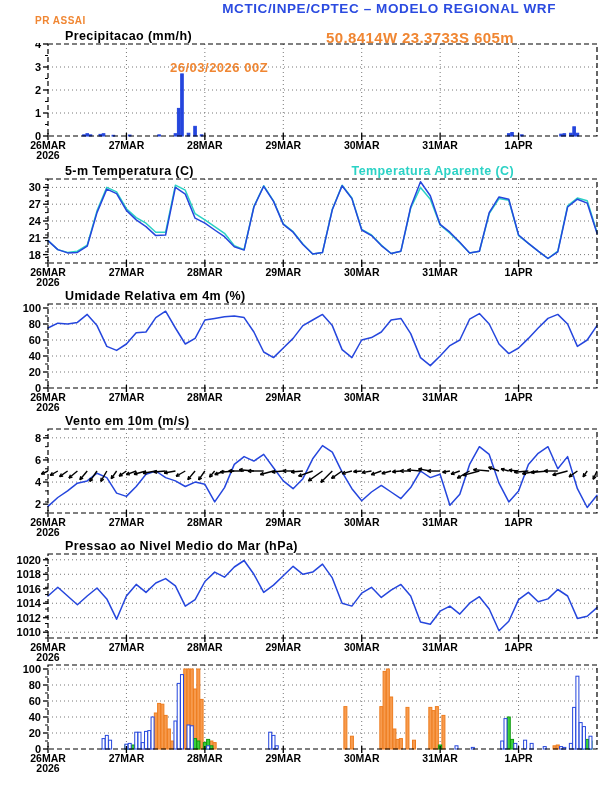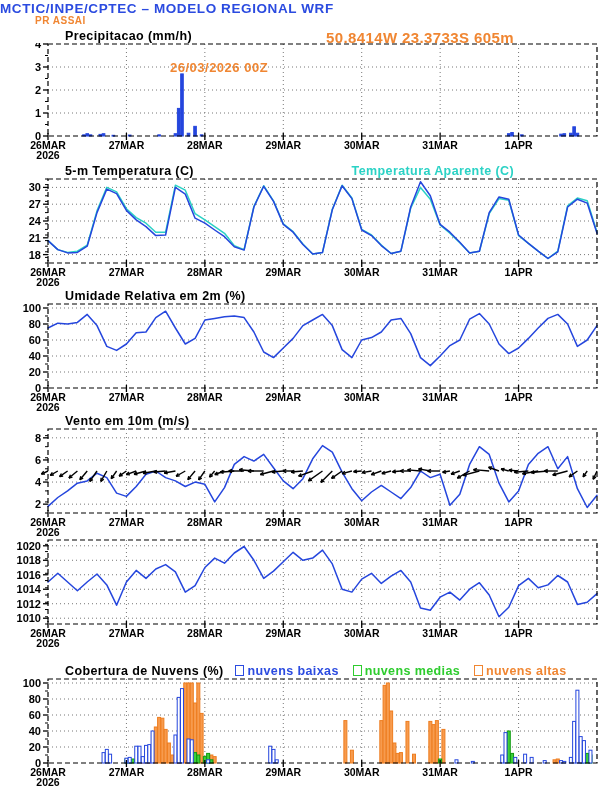--- a/index.html
+++ b/index.html
@@ -1,18 +1,18 @@
 <!DOCTYPE html>
 <html><head>
 <meta charset="utf-8">
 <style>
   html,body{margin:0;padding:0;background:#ffffff;}
   #page{position:relative;width:612px;height:792px;background:#fff;overflow:hidden;
         font-family:"Liberation Sans",sans-serif;font-weight:bold;}
-  .hdr-line1{position:absolute;top:1px;left:0;width:556px;text-align:left;
+  .hdr-line1{position:absolute;top:1px;left:0;width:556px;text-align:right;
              font-size:13.5px;letter-spacing:0.6px;}
   .hdr-station{position:absolute;top:15px;left:35px;font-size:10px;letter-spacing:0.5px;}
   .hdr-run{position:absolute;top:15px;left:170px;font-size:13px;letter-spacing:0.5px;margin-top:45px;}
   .panel{position:absolute;left:0;width:541px;}
   .title-row{position:relative;height:14px;margin-left:65px;font-size:12.5px;
              letter-spacing:0.4px;color:#000;white-space:nowrap;}
   .title-right{position:absolute;right:27px;top:0;}
   .loc{font-size:15px;}
   .legend{display:inline-block;margin-left:8px;}
   .legend-item{display:inline-block;margin-right:10px;}
@@ -159,21 +159,21 @@
         <line x1="440.1428571428571" y1="82" x2="440.1428571428571" y2="89" stroke="#000" stroke-width="1.3"></line>
         <text x="440.1428571428571" y="98" text-anchor="middle" font-size="10.5">31MAR</text>
         <line x1="518.5714285714286" y1="82" x2="518.5714285714286" y2="89" stroke="#000" stroke-width="1.3"></line>
         <text x="518.5714285714286" y="98" text-anchor="middle" font-size="10.5">1APR</text>
         <text x="48" y="108" text-anchor="middle" font-size="10.5">2026</text>
       </svg>
   </div>
 
   <div class="panel" style="top:289px">
     <div class="title-row">
-      <span>Umidade Relativa em 2m (%)</span>
+      <span>Umidade Relativa em 4m (%)</span>
     </div>
     <svg width="612" height="110" viewBox="0 0 612 110">
         <line x1="126.42857142857143" y1="1" x2="126.42857142857143" y2="85" stroke="#777" stroke-width="1" stroke-dasharray="1,3"></line>
         <line x1="204.85714285714286" y1="1" x2="204.85714285714286" y2="85" stroke="#777" stroke-width="1" stroke-dasharray="1,3"></line>
         <line x1="283.2857142857143" y1="1" x2="283.2857142857143" y2="85" stroke="#777" stroke-width="1" stroke-dasharray="1,3"></line>
         <line x1="361.7142857142857" y1="1" x2="361.7142857142857" y2="85" stroke="#777" stroke-width="1" stroke-dasharray="1,3"></line>
         <line x1="440.1428571428571" y1="1" x2="440.1428571428571" y2="85" stroke="#777" stroke-width="1" stroke-dasharray="1,3"></line>
         <line x1="518.5714285714286" y1="1" x2="518.5714285714286" y2="85" stroke="#777" stroke-width="1" stroke-dasharray="1,3"></line>
         <line x1="48" y1="69" x2="597" y2="69" stroke="#777" stroke-width="1" stroke-dasharray="1,3"></line>
         <line x1="48" y1="53" x2="597" y2="53" stroke="#777" stroke-width="1" stroke-dasharray="1,3"></line>
@@ -433,20 +433,23 @@
         <text x="361.7142857142857" y="98" text-anchor="middle" font-size="10.5">30MAR</text>
         <line x1="440.1428571428571" y1="82" x2="440.1428571428571" y2="89" stroke="#000" stroke-width="1.3"></line>
         <text x="440.1428571428571" y="98" text-anchor="middle" font-size="10.5">31MAR</text>
         <line x1="518.5714285714286" y1="82" x2="518.5714285714286" y2="89" stroke="#000" stroke-width="1.3"></line>
         <text x="518.5714285714286" y="98" text-anchor="middle" font-size="10.5">1APR</text>
         <text x="48" y="108" text-anchor="middle" font-size="10.5">2026</text>
       </svg>
   </div>
 
   <div class="panel" style="top:539px">
+    <div class="title-row">
+      <span>Pressao ao Nivel Medio do Mar (hPa)</span>
+    </div>
     <svg width="612" height="110" viewBox="0 0 612 110">
         <line x1="126.42857142857143" y1="1" x2="126.42857142857143" y2="85" stroke="#777" stroke-width="1" stroke-dasharray="1,3"></line>
         <line x1="204.85714285714286" y1="1" x2="204.85714285714286" y2="85" stroke="#777" stroke-width="1" stroke-dasharray="1,3"></line>
         <line x1="283.2857142857143" y1="1" x2="283.2857142857143" y2="85" stroke="#777" stroke-width="1" stroke-dasharray="1,3"></line>
         <line x1="361.7142857142857" y1="1" x2="361.7142857142857" y2="85" stroke="#777" stroke-width="1" stroke-dasharray="1,3"></line>
         <line x1="440.1428571428571" y1="1" x2="440.1428571428571" y2="85" stroke="#777" stroke-width="1" stroke-dasharray="1,3"></line>
         <line x1="518.5714285714286" y1="1" x2="518.5714285714286" y2="85" stroke="#777" stroke-width="1" stroke-dasharray="1,3"></line>
         <line x1="48" y1="79.20689655172443" x2="597" y2="79.20689655172443" stroke="#777" stroke-width="1" stroke-dasharray="1,3"></line>
         <line x1="48" y1="64.72413793103465" x2="597" y2="64.72413793103465" stroke="#777" stroke-width="1" stroke-dasharray="1,3"></line>
         <line x1="48" y1="50.24137931034488" x2="597" y2="50.24137931034488" stroke="#777" stroke-width="1" stroke-dasharray="1,3"></line>
@@ -491,28 +494,20 @@
         <text x="361.7142857142857" y="98" text-anchor="middle" font-size="10.5">30MAR</text>
         <line x1="440.1428571428571" y1="82" x2="440.1428571428571" y2="89" stroke="#000" stroke-width="1.3"></line>
         <text x="440.1428571428571" y="98" text-anchor="middle" font-size="10.5">31MAR</text>
         <line x1="518.5714285714286" y1="82" x2="518.5714285714286" y2="89" stroke="#000" stroke-width="1.3"></line>
         <text x="518.5714285714286" y="98" text-anchor="middle" font-size="10.5">1APR</text>
         <text x="48" y="108" text-anchor="middle" font-size="10.5">2026</text>
       </svg>
   </div>
 
   <div class="panel" style="top:664px">
-    <div class="title-row">
-      <span>Cobertura de Nuvens (%)</span>
-      <span class="legend">
-        <span class="legend-item"><span class="legend-box" style="border-color: rgb(43, 75, 224);"></span><span style="color: rgb(43, 75, 224);">nuvens baixas</span></span>
-        <span class="legend-item"><span class="legend-box" style="border-color: rgb(46, 204, 46);"></span><span style="color: rgb(46, 204, 46);">nuvens medias</span></span>
-        <span class="legend-item"><span class="legend-box" style="border-color: rgb(240, 134, 50);"></span><span style="color: rgb(240, 134, 50);">nuvens altas</span></span>
-      </span>
-    </div>
     <svg width="612" height="110" viewBox="0 0 612 110">
         <line x1="126.42857142857143" y1="1" x2="126.42857142857143" y2="85" stroke="#777" stroke-width="1" stroke-dasharray="1,3"></line>
         <line x1="204.85714285714286" y1="1" x2="204.85714285714286" y2="85" stroke="#777" stroke-width="1" stroke-dasharray="1,3"></line>
         <line x1="283.2857142857143" y1="1" x2="283.2857142857143" y2="85" stroke="#777" stroke-width="1" stroke-dasharray="1,3"></line>
         <line x1="361.7142857142857" y1="1" x2="361.7142857142857" y2="85" stroke="#777" stroke-width="1" stroke-dasharray="1,3"></line>
         <line x1="440.1428571428571" y1="1" x2="440.1428571428571" y2="85" stroke="#777" stroke-width="1" stroke-dasharray="1,3"></line>
         <line x1="518.5714285714286" y1="1" x2="518.5714285714286" y2="85" stroke="#777" stroke-width="1" stroke-dasharray="1,3"></line>
         <line x1="48" y1="69" x2="597" y2="69" stroke="#777" stroke-width="1" stroke-dasharray="1,3"></line>
         <line x1="48" y1="53" x2="597" y2="53" stroke="#777" stroke-width="1" stroke-dasharray="1,3"></line>
         <line x1="48" y1="37" x2="597" y2="37" stroke="#777" stroke-width="1" stroke-dasharray="1,3"></line>

